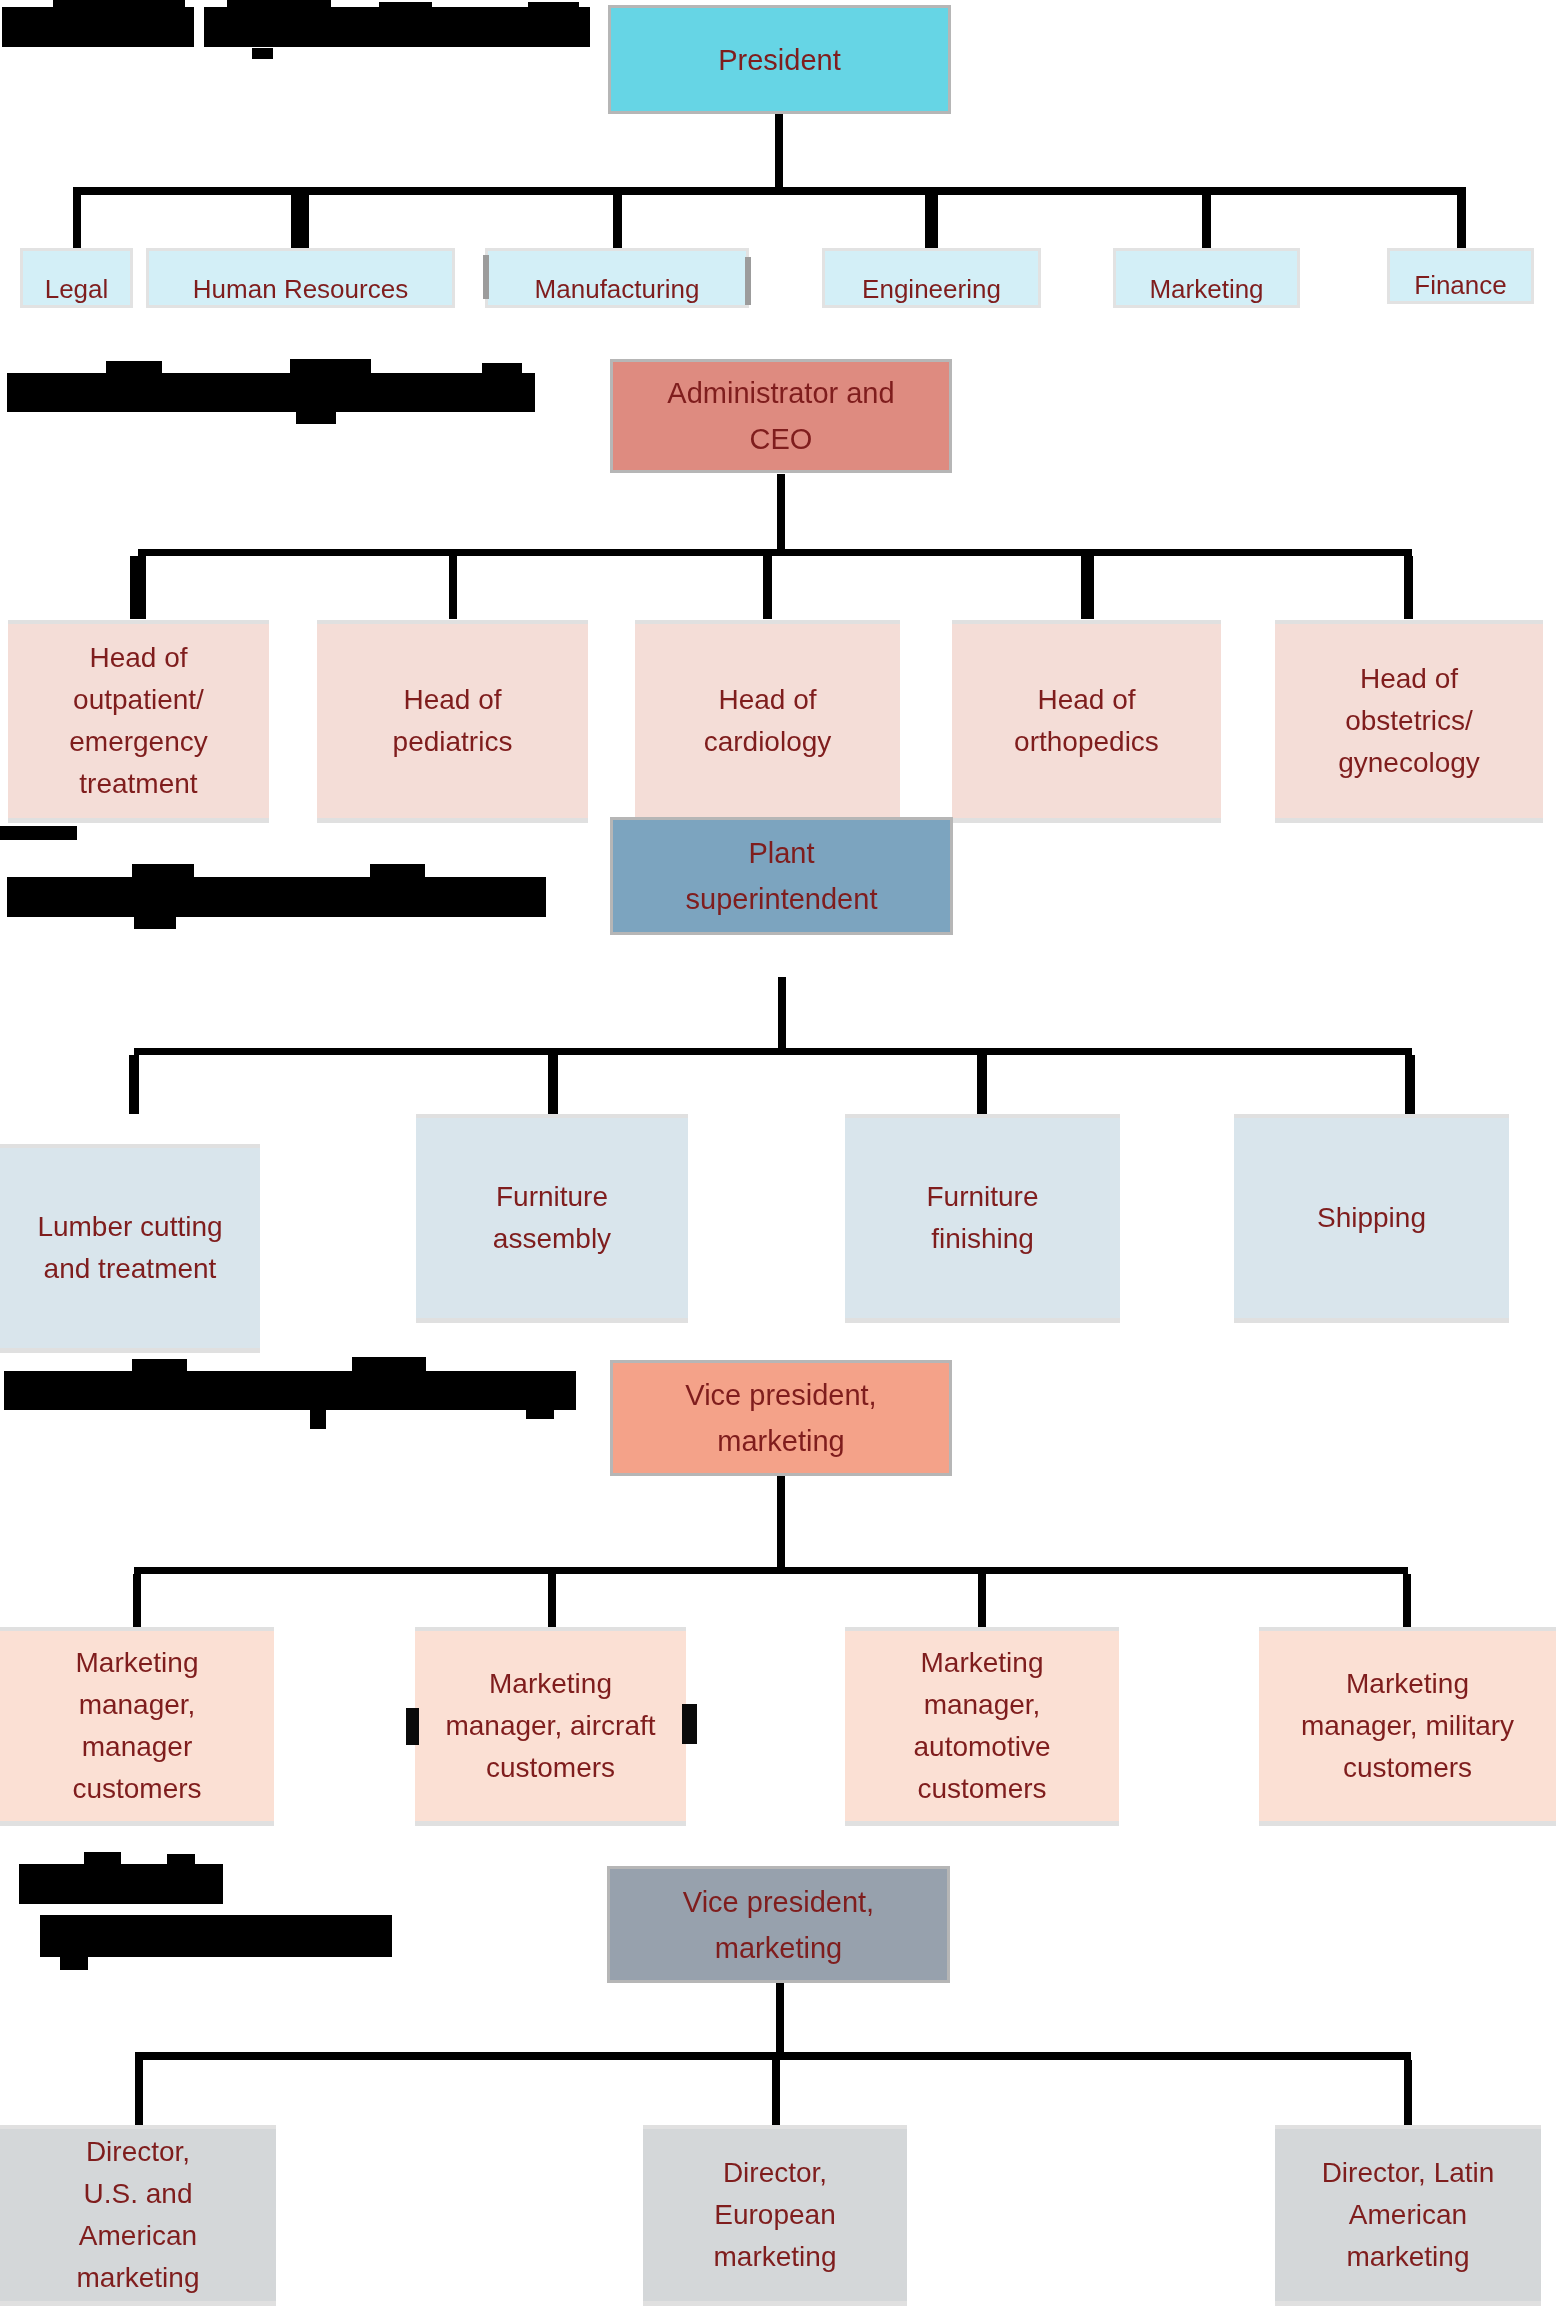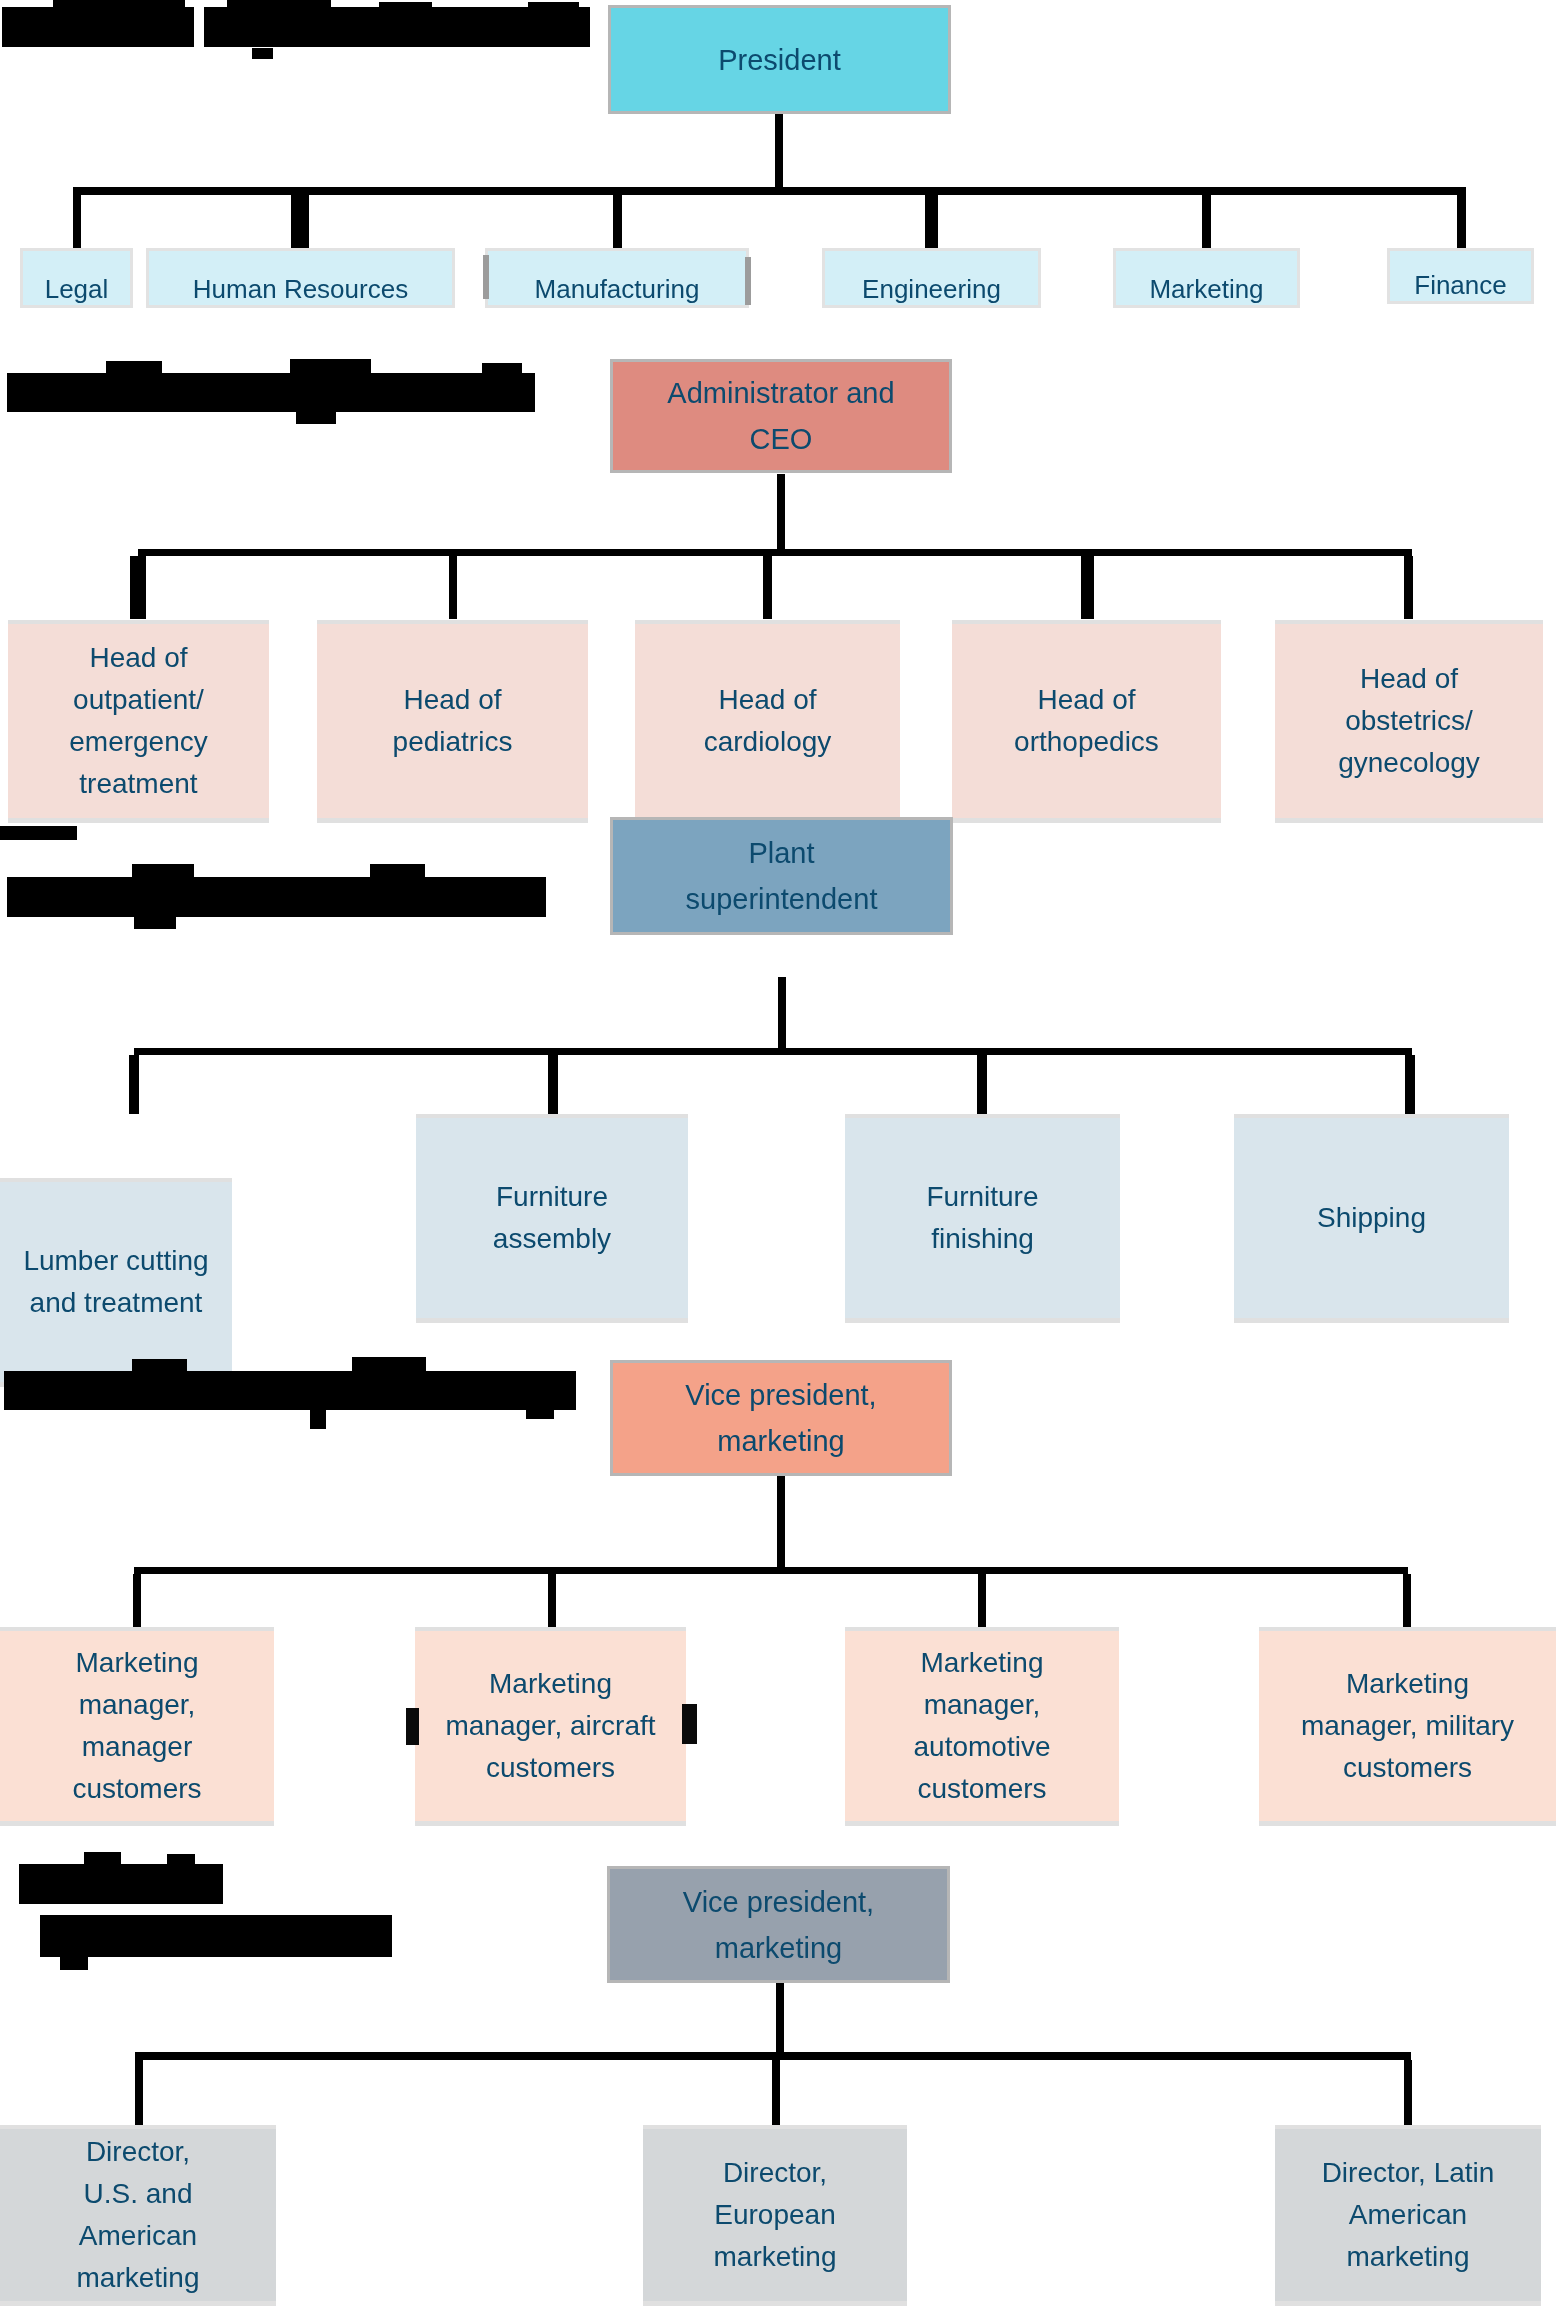--- a/index.html
+++ b/index.html
@@ -1,19 +1,19 @@
 <!DOCTYPE html>
 <html style="font-size:14px"><head>
 <meta charset="utf-8">
 <style>
   html,body{margin:0;padding:0;background:#ffffff;}
   #stage{position:relative;width:1563px;height:2319px;background:#ffffff;overflow:hidden;
          font-family:"Liberation Sans","DejaVu Sans",sans-serif;}
   .box{position:absolute;display:flex;align-items:center;justify-content:center;
-       text-align:center;box-sizing:border-box;color:#0c4a6e;}
+       text-align:center;box-sizing:border-box;color:#7f1d1d;}
   .parent{border:3.5px solid #b6b6b6;font-size:29px;line-height:46px;}
   .child{border-top:4.4px solid #e0e0e0;border-bottom:5.3px solid #e0e0e0;
          font-size:28px;line-height:42px;}
   .dept{border:3.5px solid #e2e2e2;font-size:26px;line-height:32px;align-items:flex-end;}
   .ln{white-space:nowrap;}
   .cl{position:absolute;background:#000000;}   
   .rd{position:absolute;background:#000000;}   
   .mk{position:absolute;background:#0a0a0a;}   
   .mkg{position:absolute;background:#9c9c9c;}  
 </style>
@@ -145,21 +145,21 @@
       </div>
     </div>
 
     <div class="cl" style="left:778px;top:977px;width:8px;height:72px"></div>
     <div class="cl" style="left:134px;top:1048px;width:1278px;height:7px"></div>
     <div class="cl" style="left:129px;top:1055px;width:9.7px;height:59px"></div>
     <div class="cl" style="left:548px;top:1055px;width:9.7px;height:59px"></div>
     <div class="cl" style="left:977px;top:1055px;width:9.7px;height:59px"></div>
     <div class="cl" style="left:1405px;top:1055px;width:9.7px;height:59px"></div>
 
-    <div class="box child" style="left: 0px; top: 1178px; width: 232px; height: 209px; background-color: rgb(217, 229, 236);">
+    <div class="box child" style="left: 0px; top: 1144px; width: 260px; height: 209px; background-color: rgb(217, 229, 236);">
       <div>
         <div class="ln">Lumber cutting</div>
         <div class="ln">and treatment</div>
       </div>
     </div>
     <div class="box child" style="left: 416px; top: 1114px; width: 272px; height: 209px; background-color: rgb(217, 229, 236);">
       <div>
         <div class="ln">Furniture</div>
         <div class="ln">assembly</div>
       </div>

